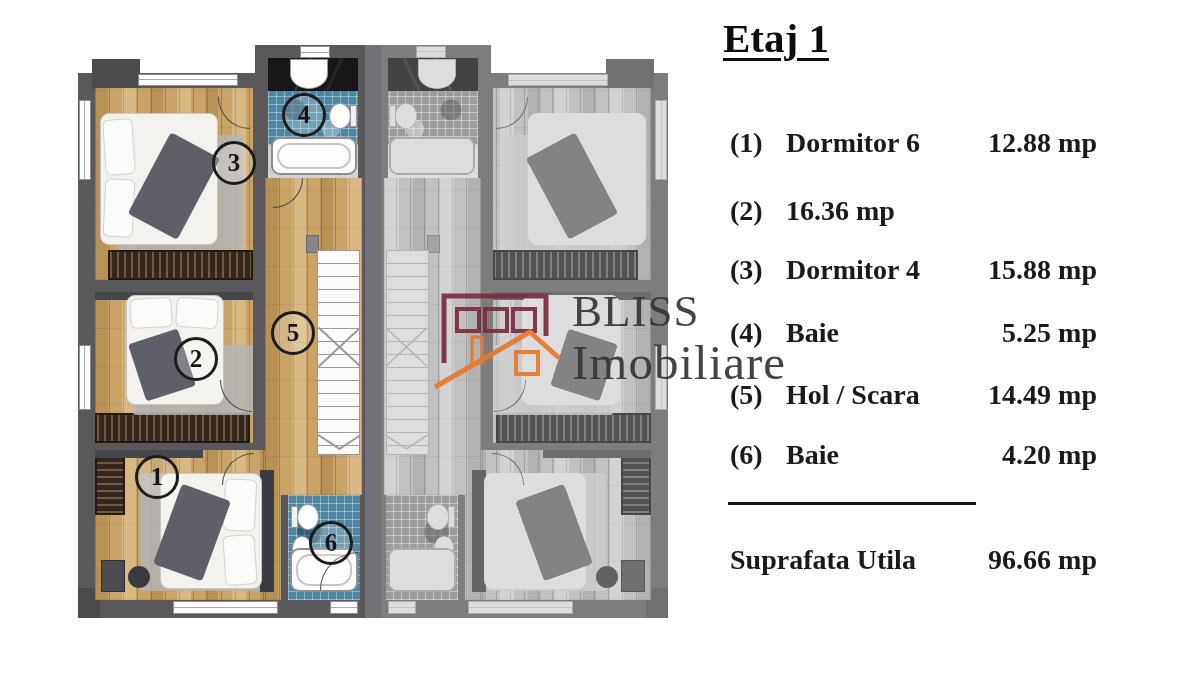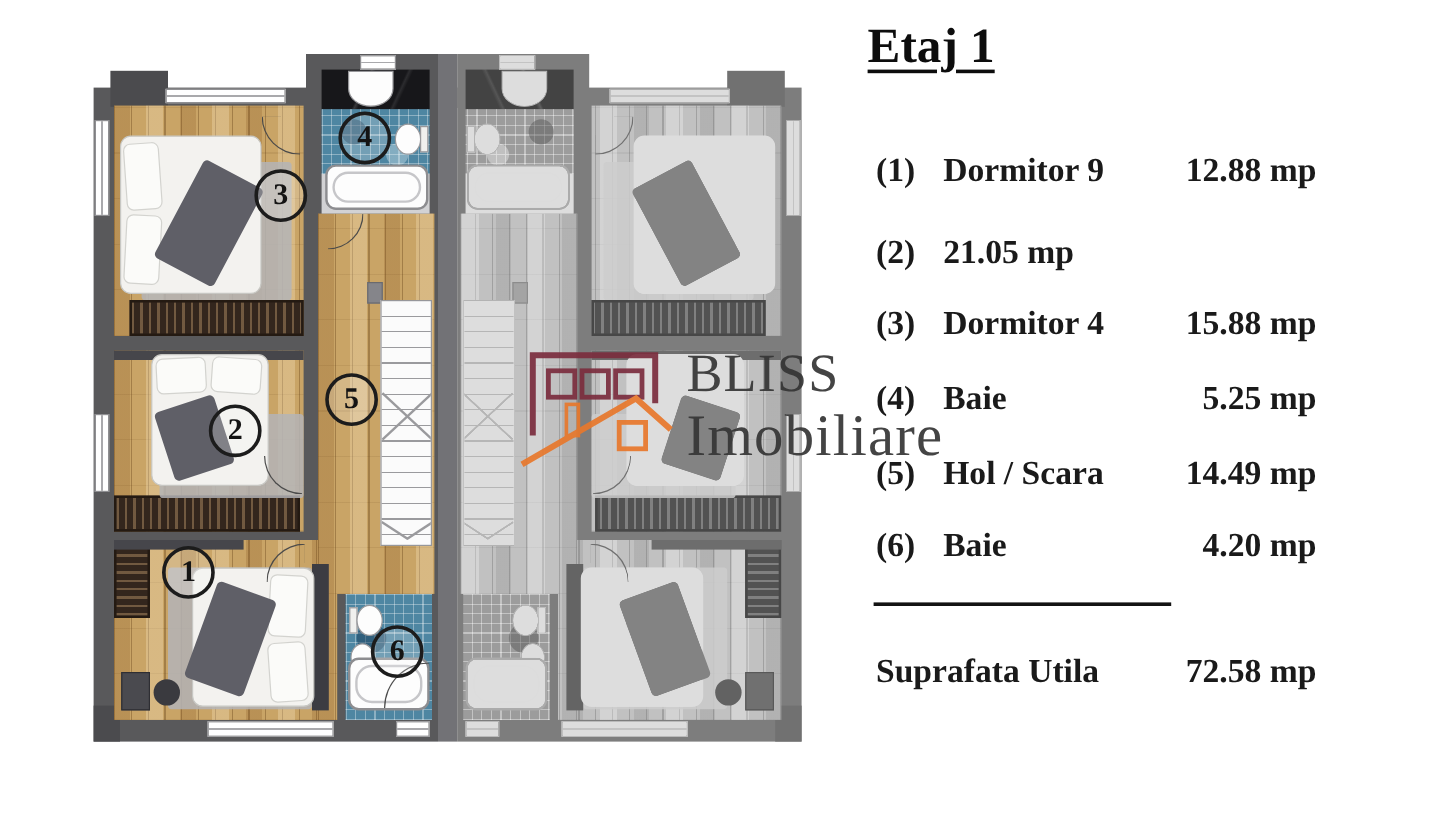--- a/index.html
+++ b/index.html
@@ -251,26 +251,26 @@
     <rect x="84" y="62" width="22" height="22" fill="none" stroke="#e8782c" stroke-width="4"></rect>
   </svg>
   <div class="wm-text wm-l1">BLISS</div>
   <div class="wm-text wm-l2">Imobiliare</div>
 </div>
 
 <div id="legend-title">Etaj 1</div>
 
 <div class="lrow" style="top:127px;">
   <span class="num">(1)</span>
-  <span class="label">Dormitor 9</span>
+  <span class="label">Dormitor 6</span>
   <span class="area">12.88 mp</span>
 </div>
 <div class="lrow" style="top:195px;">
   <span class="num">(2)</span>
-  <span class="area">21.05 mp</span>
+  <span class="area">16.36 mp</span>
 </div>
 <div class="lrow" style="top:254px;">
   <span class="num">(3)</span>
   <span class="label">Dormitor 4</span>
   <span class="area">15.88 mp</span>
 </div>
 <div class="lrow" style="top:317px;">
   <span class="num">(4)</span>
   <span class="label">Baie</span>
   <span class="area">5.25 mp</span>
@@ -283,14 +283,14 @@
 <div class="lrow" style="top:439px;">
   <span class="num">(6)</span>
   <span class="label">Baie</span>
   <span class="area">4.20 mp</span>
 </div>
 
 <div id="divider"></div>
 
 <div class="trow">
   <span class="label">Suprafata Utila</span>
-  <span class="area">72.58 mp</span>
+  <span class="area">96.66 mp</span>
 </div>
 
 </body></html>

